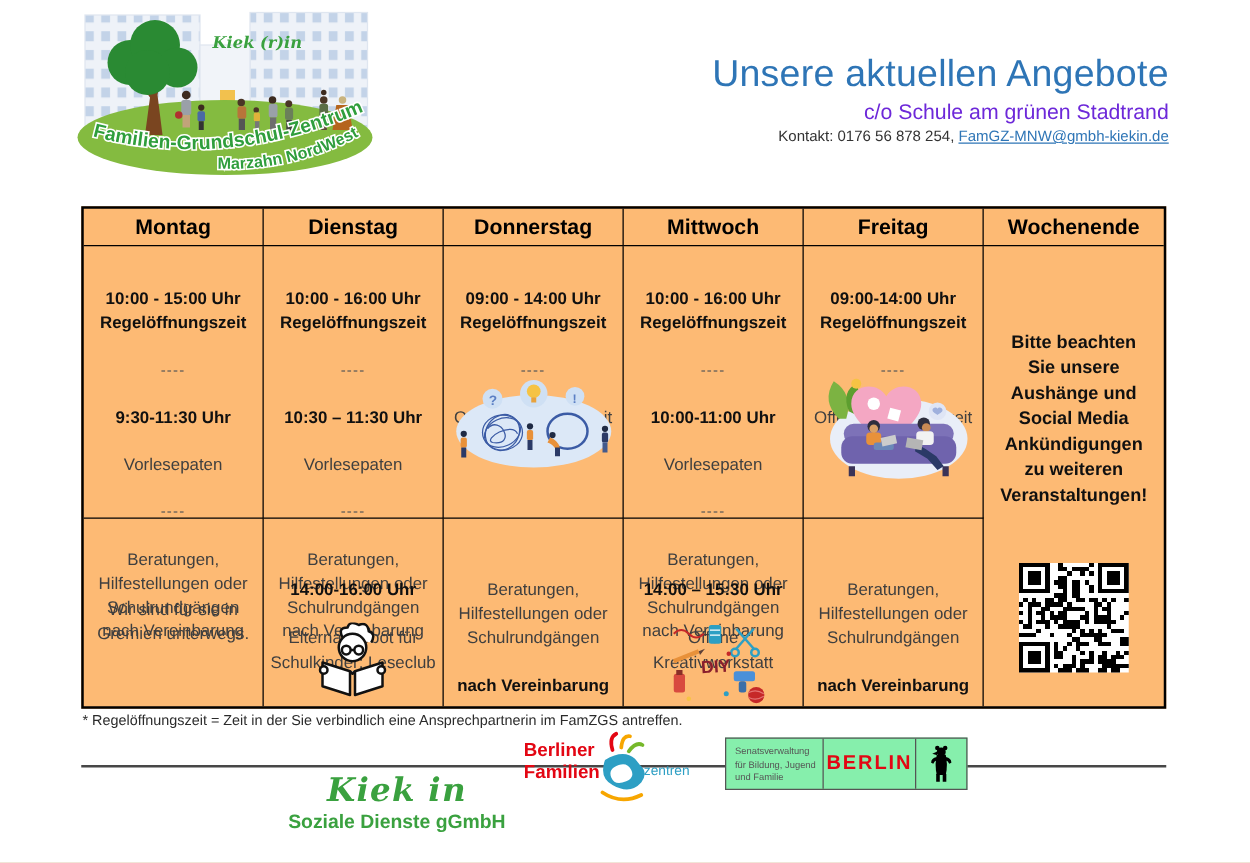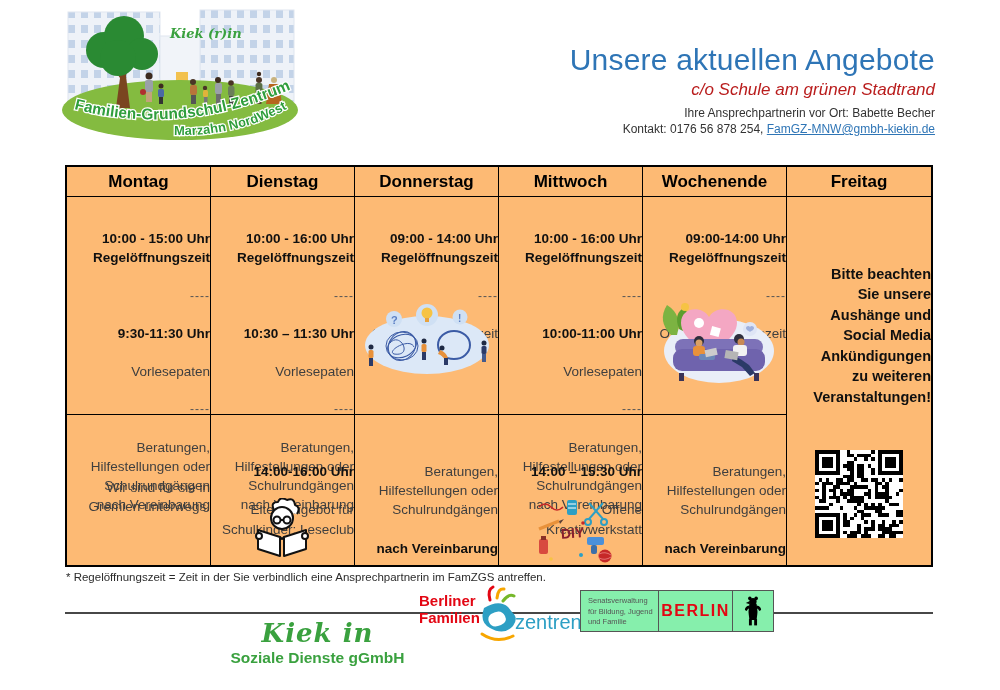--- a/index.html
+++ b/index.html
@@ -5,39 +5,39 @@
   * { margin:0; padding:0; box-sizing:border-box; }
   html,body { background:#e8e8e8; }
   .page {
     position:relative; width:1000px; height:690px; background:#ffffff;
     font-family:"Liberation Sans", sans-serif; overflow:hidden; margin:0 auto;
   }
   
   .logo-svg { position:absolute; left:52px; top:6px; width:260px; height:142px; overflow:visible; }
   .head-block { position:absolute; right:65px; top:43px; text-align:right; }
   .title { font-size:30px; color:#2e75b6; font-weight:400; letter-spacing:0.2px; }
-  .subtitle { font-size:17px; color:#b91c1c; margin-top:3px;font-style:italic; }
+  .subtitle { font-size:17px; color:#6d28d9; margin-top:3px; }
   .contact1 { font-size:12px; color:#333; margin-top:6px; }
   .contact2 { font-size:12px; color:#333; margin-top:2px; }
   .contact2 a { color:#2e75b6; text-decoration:underline; cursor:pointer; }
   
   .sched {
     position:absolute; left:65px; top:165px; width:868px;
     display:grid; grid-template-columns:repeat(6,1fr);
     grid-template-rows:30px 218px 150px;
     border:2px solid #000; background:#fdba74;
   }
   .th {
     display:flex; align-items:center; justify-content:center;
     font-size:17px; font-weight:700; color:#000;
     border-right:1px solid #000; border-bottom:1px solid #000;
   }
   .th:nth-child(6) { border-right:none; }
   .cell {
-    position:relative; text-align:right; padding-top:13px;
+    position:relative; text-align:center; padding-top:13px;
     font-size:13.5px; line-height:1.42; color:#3f3f3f;
     border-right:1px solid #000; border-bottom:1px solid #000;
     white-space:pre-line;
   }
   .cell .b { font-weight:700; color:#101010; }
   .cell .sep { font-size:12px; color:#555; letter-spacing:1px; line-height:1.5; }
   .r2 { padding-top:28px; border-bottom:none; }
   .mon2 { padding-top:44px; }
   .lastcol { border-right:none; }
   .wend {
@@ -49,21 +49,21 @@
   
   .footnote { position:absolute; left:66px; top:571px; font-size:11.5px; color:#2b2b2b; }
   .divider { position:absolute; left:65px; top:612px; width:868px; height:2px; background:#474747; }
   .kiek { position:absolute; left:225px; top:618px; width:185px; text-align:center; }
   .kiek-script { font-family:"DejaVu Serif", serif; font-style:italic; font-weight:700; font-size:26px; color:#3aa13f; letter-spacing:1px; }
   .kiek-sub { font-size:15.5px; font-weight:700; color:#3aa13f; margin-top:1px;text-align:center; }
   .bfz { position:absolute; left:415px; top:584px; width:160px; height:60px; }
   .bfz-l1 { position:absolute; left:4px; top:8px; font-size:15px; font-weight:700; color:#e30613; }
   .bfz-l2 { position:absolute; left:4px; top:25px; font-size:15px; font-weight:700; color:#e30613; }
   .bfz-hand { position:absolute; left:56px; top:0; width:50px; height:60px; }
-  .bfz-l3 { position:absolute; left:100px; top:27px; font-size:20px; font-weight:400; color:#2d9fc4; }
+  .bfz-l3 { position:absolute; left:100px; top:27px; font-size:11px; font-weight:400; color:#2d9fc4; }
   .foerder-label { position:absolute; left:590px; top:615px; font-size:7.5px; font-weight:700; letter-spacing:0.4px; color:#111; }
   .foerder-box {
     position:absolute; left:580px; top:590px; width:194px; height:42px;
     border:1.5px solid #555; display:flex; background:#86efac;
   }
   .senats { width:78px; padding:5px 2px 0 7px; font-size:7.5px; line-height:1.4; color:#555; white-space:pre-line; border-right:1.5px solid #555; }
   .berlin-word { width:74px; display:flex; align-items:center; justify-content:center; font-size:16px; font-weight:800; letter-spacing:1.5px; color:#e30613; border-right:1.5px solid #555; }
   .bear-cell { flex:1; display:flex; align-items:center; justify-content:center; }
 </style>
 </head>
@@ -126,33 +126,32 @@
       <textPath href="#arc1">Familien-Grundschul-Zentrum</textPath>
     </text>
     <text font-size="13" font-weight="700" fill="#2f9e3c" stroke="#ffffff" stroke-width="2.5" paint-order="stroke">
       <textPath href="#arc2">Marzahn NordWest</textPath>
     </text>
   </svg>
 
   <div class="head-block">
     <div class="title">Unsere aktuellen Angebote</div>
     <div class="subtitle">c/o Schule am grünen Stadtrand</div>
-    <div class="contact1">Ihre Ansprechpartnerin vor Ort: Babette Becher</div>
     <div class="contact2">
       <span>Kontakt: 0176 56 878 254, </span><a>FamGZ-MNW@gmbh-kiekin.de</a>
     </div>
   </div>
 
   <div class="sched">
     <div class="th">Montag</div>
     <div class="th">Dienstag</div>
     <div class="th">Donnerstag</div>
     <div class="th">Mittwoch</div>
+    <div class="th">Freitag</div>
     <div class="th">Wochenende</div>
-    <div class="th">Freitag</div>
 
     <div class="cell">
       <div class="b">10:00 - 15:00 Uhr
 Regelöffnungszeit</div>
       <div class="sep">----</div>
       <div class="b">9:30-11:30 Uhr</div>
       <div>Vorlesepaten</div>
       <div class="sep">----</div>
       <div>Beratungen,
 Hilfestellungen oder

